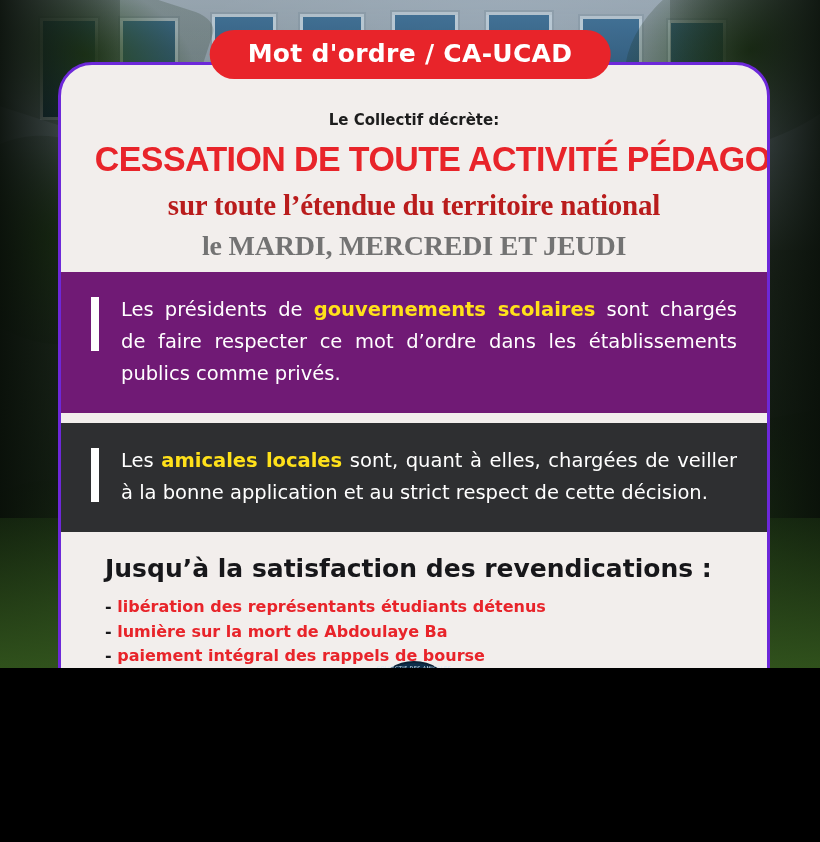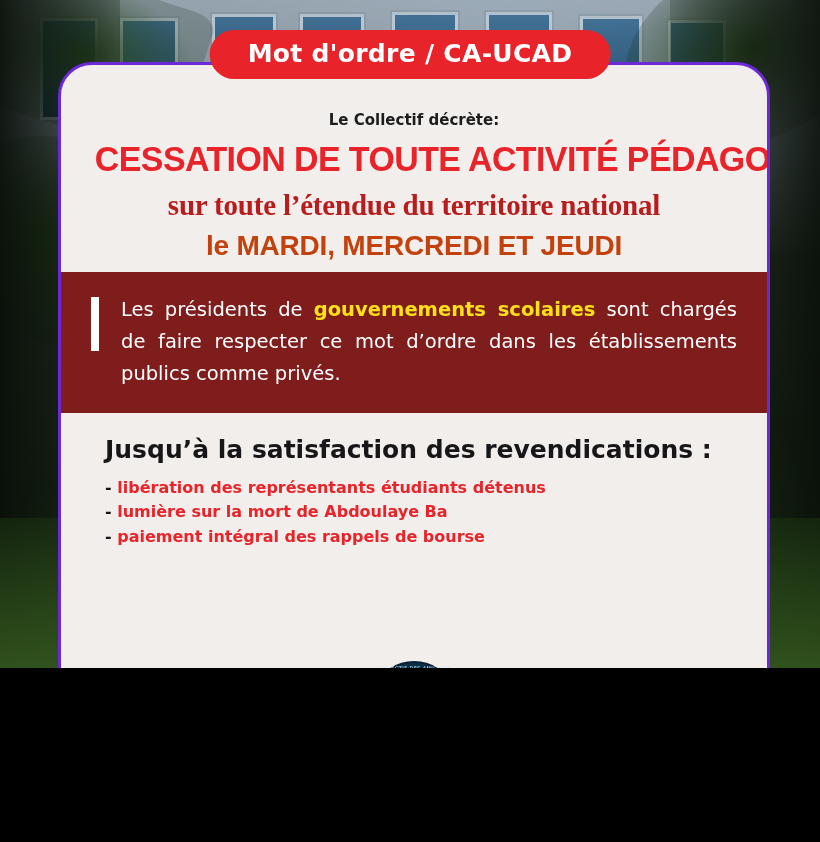--- a/index.html
+++ b/index.html
@@ -123,29 +123,29 @@
     font-weight: bold;
     color: #b91c1c;
     letter-spacing: -0.2px;
     font-family: Liberation Serif, serif;
     white-space: nowrap;
   }
   .subline2 {
     margin-top: 8px;
     font-size: 28px;
     font-weight: bold;
-    color: #c2410c;
+    color: #737373;
     letter-spacing: -0.2px;
-    font-family: Liberation Sans, sans-serif;
+    font-family: Liberation Serif, serif;
     white-space: nowrap;
   }
 
   
   .block {
-    background: #7f1d1d;
+    background: #701a75;
     color: #ffffff;
     padding: 22px 30px 24px 30px;
     display: flex;
     gap: 22px;
     align-items: flex-start;
   }
   .block.second {
     background: #2e2f31;
     margin-top: 10px;
   }
@@ -272,20 +272,26 @@
       <div class="subline2">le MARDI, MERCREDI ET JEUDI</div>
     </div>
 
     <div class="block first">
       <div class="bar"></div>
       <p>
         <span>Les présidents de </span><span class="hl">gouvernements scolaires</span><span> sont chargés de faire respecter ce mot d’ordre dans les établissements publics comme privés.</span>
       </p>
     </div>
 
+    <div class="block second">
+      <div class="bar"></div>
+      <p>
+        <span>Les </span><span class="hl">amicales locales</span><span> sont, quant à elles, chargées de veiller à la bonne application et au strict respect de cette décision.</span>
+      </p>
+    </div>
 
     <div class="demands">
       <div class="demands-title">Jusqu’à la satisfaction des revendications :</div>
       <div class="demand">
         <span class="dash">-</span>
         <span>libération des représentants étudiants détenus</span>
       </div>
       <div class="demand">
         <span class="dash">-</span>
         <span>lumière sur la mort de Abdoulaye Ba</span>

